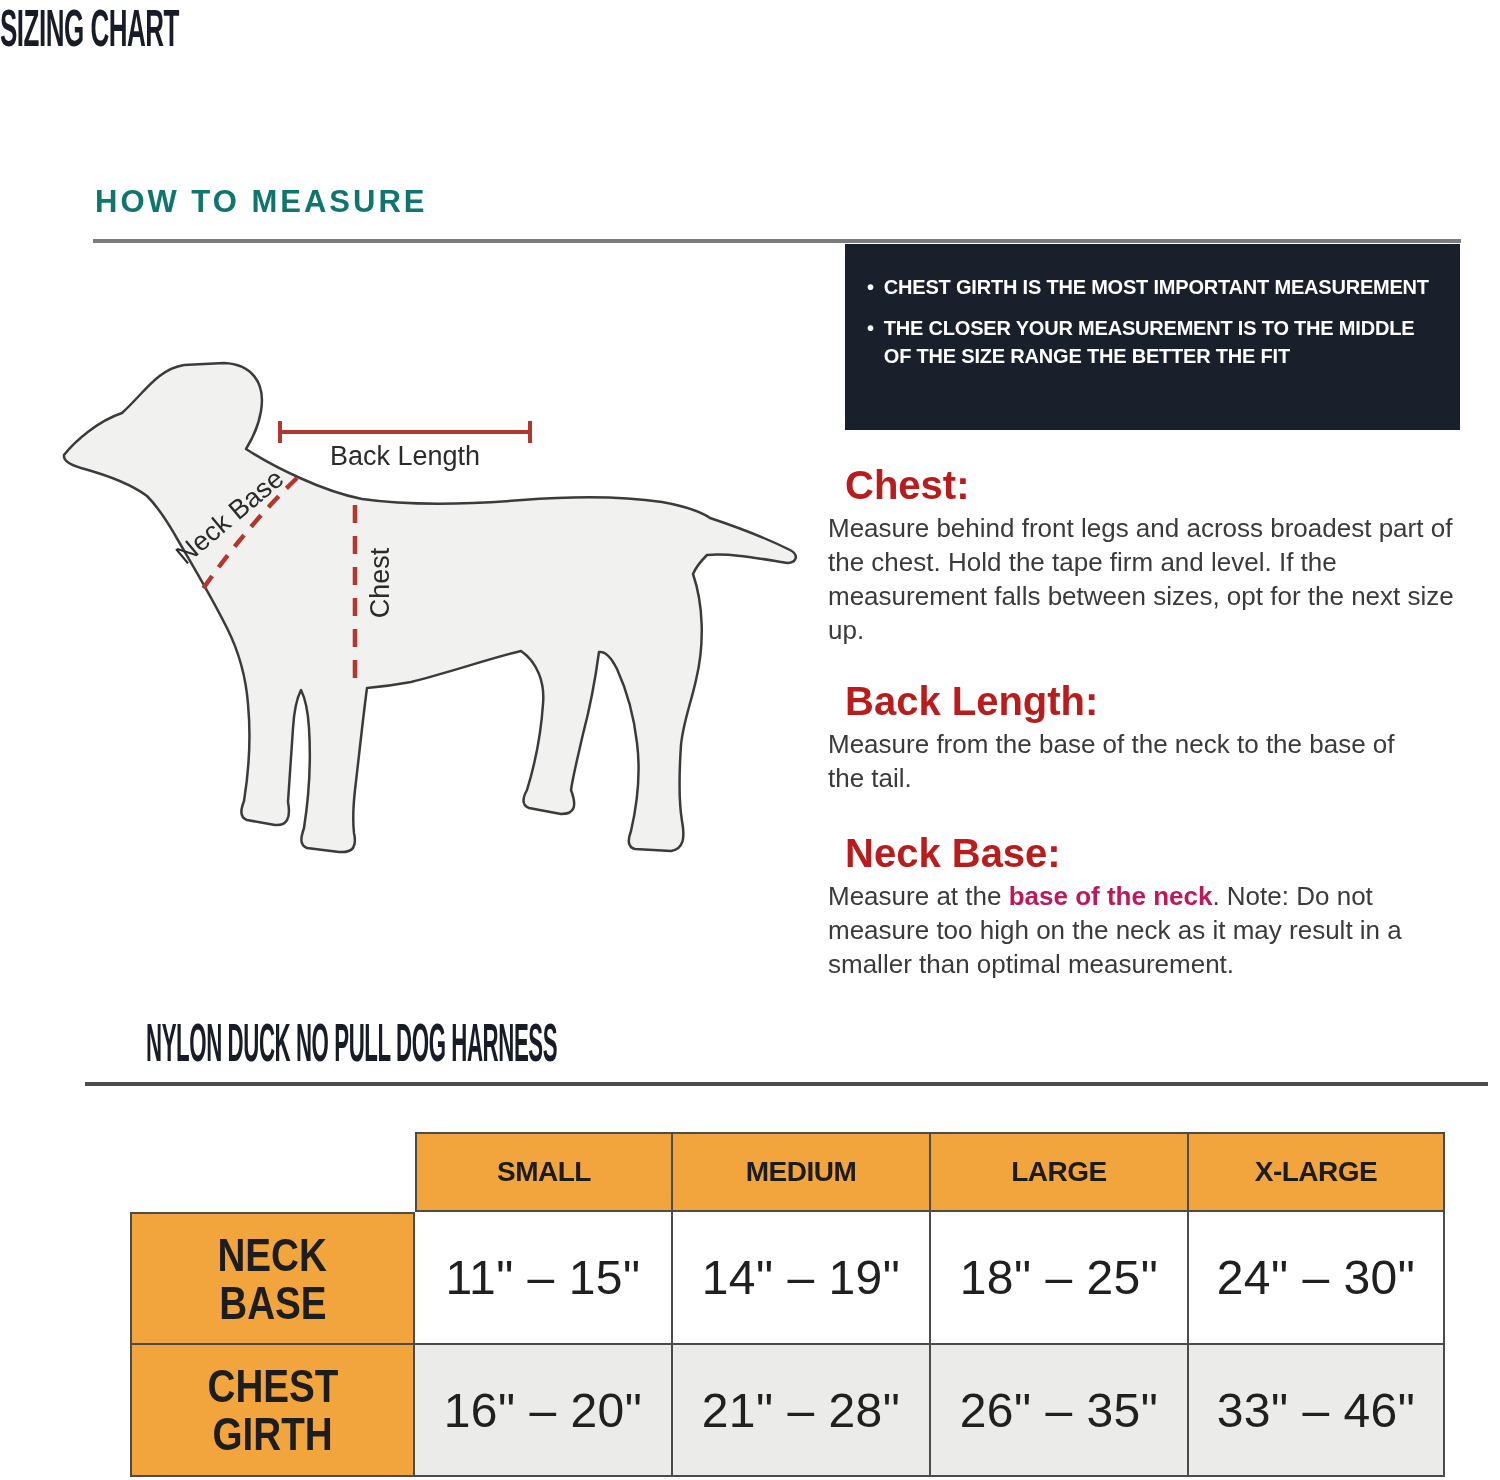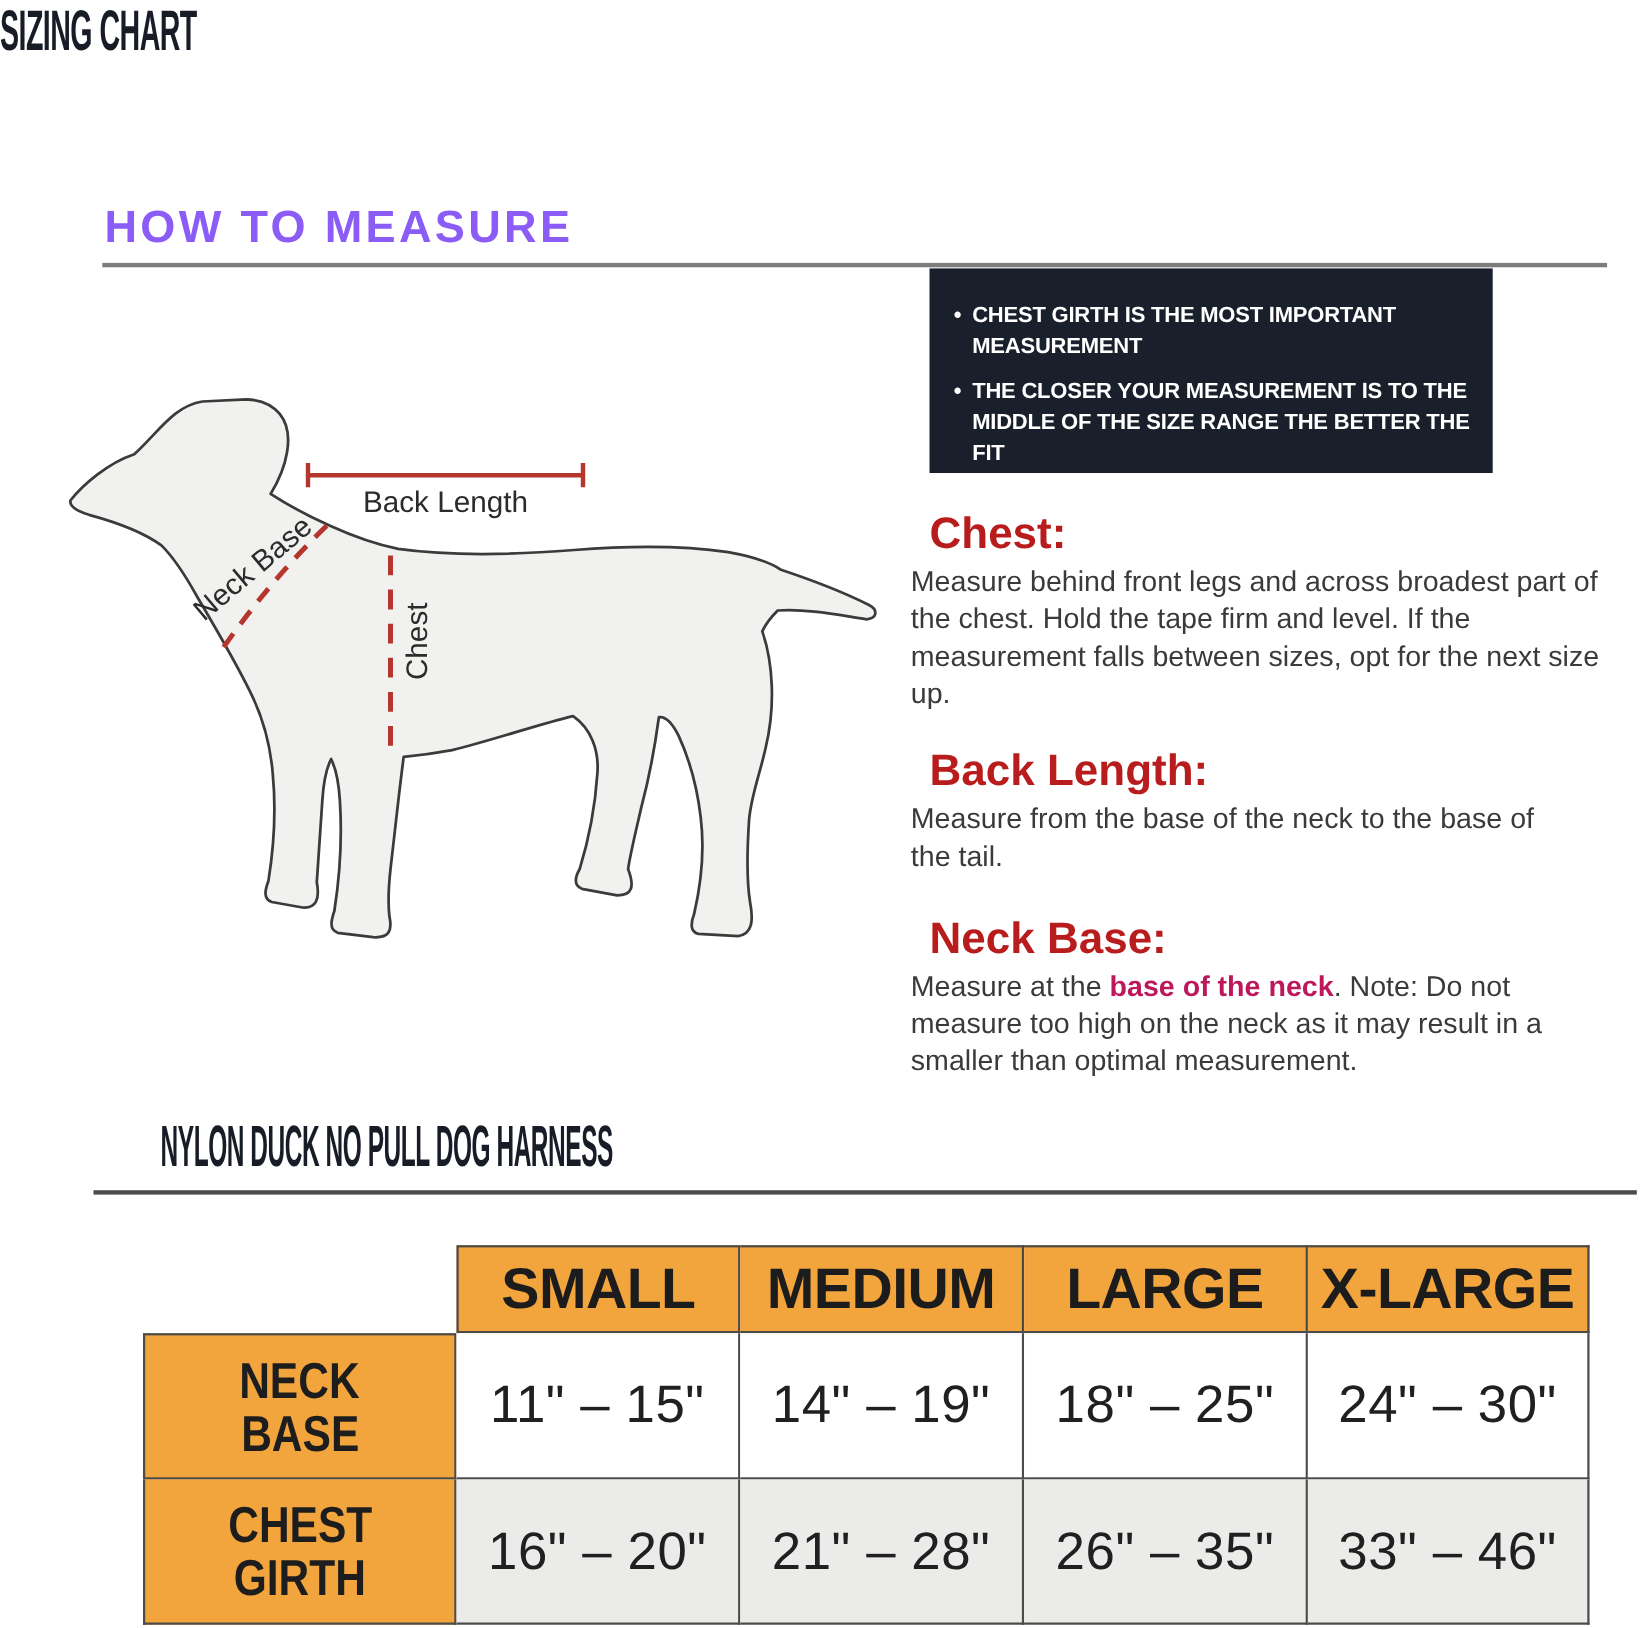--- a/index.html
+++ b/index.html
@@ -14,29 +14,29 @@
   .brand-head{position:absolute;white-space:nowrap;color:#171c26;font-weight:800;line-height:1;}
   .cond{display:inline-block;transform-origin:0 50%;letter-spacing:-1px;}
   .brand-title{left:0;top:2px;font-size:52px;}
   .brand-title .cond{transform:scaleX(0.50);}
   .product-title{left:130px;top:1016px;font-size:53px;margin-left:16px;}
   .product-title .cond{transform:scaleX(0.42);}
 
   
   .section-head{
     position:absolute;left:95px;top:186px;
-    font-size:41px;font-weight:700;letter-spacing:3px;color:#8b5cf6;line-height:1;white-space:nowrap;
+    font-size:31px;font-weight:700;letter-spacing:3px;color:#0f766e;line-height:1;white-space:nowrap;
   }
   .rule{position:absolute;height:4px;background:#7c7c7c;}
   .rule-1{left:93px;top:239px;width:1368px;}
   .rule-2{left:85px;top:1082px;width:1403px;background:#4c4c4c;}
 
   
   .notes-box{
-    position:absolute;left:845px;top:244px;width:512px;height:186px;
+    position:absolute;left:845px;top:244px;width:615px;height:186px;
     box-sizing:border-box;padding:29px 14px 0 22px;
   }
   .note-item{display:flex;gap:10px;margin-bottom:13px;
     font-size:20px;font-weight:700;line-height:28px;letter-spacing:-0.2px;color:#ffffff;}
   .note-item::before{content:"\2022";flex:0 0 auto;}
   .note-text{max-width:552px;}
 
   
   .diagram{position:absolute;left:50px;top:355px;width:760px;height:510px;}
   .diagram svg{position:absolute;left:0;top:0;}
@@ -53,21 +53,21 @@
 
   
   .size-table{
     position:absolute;left:130px;top:1132px;
     display:grid;
     grid-template-columns:285px 258px 258px 258px 256px;
     grid-template-rows:80px 133px 132px;
   }
   .cell{box-sizing:border-box;display:flex;align-items:center;justify-content:center;flex-direction:column;}
   .cell.head,.cell.rowlabel{background:#F2A43D;}
-  .cell.head{font-size:52px;font-weight:700;color:#1c1c1c;letter-spacing:-0.5px;}
+  .cell.head{font-size:28px;font-weight:700;color:#1c1c1c;letter-spacing:-0.5px;}
   .cell.rowlabel{font-size:46px;font-weight:700;color:#1d1d1d;}
   .rowlabel .line{display:block;line-height:48px;transform:scaleX(0.84);transform-origin:50% 50%;}
   .cell.value{font-size:48px;font-weight:400;color:#202020;background:#ffffff;letter-spacing:0.5px;white-space:nowrap;}
   .cell.value.alt{background:#EBEBEA;}
   .b{border:0 solid #4b4b4a;}
   .br{border-right-width:2px;} .bb{border-bottom-width:2px;}
   .bt{border-top-width:2px;} .bl{border-left-width:2px;}
   .corner{background:transparent;}
 </style>
 </head>

